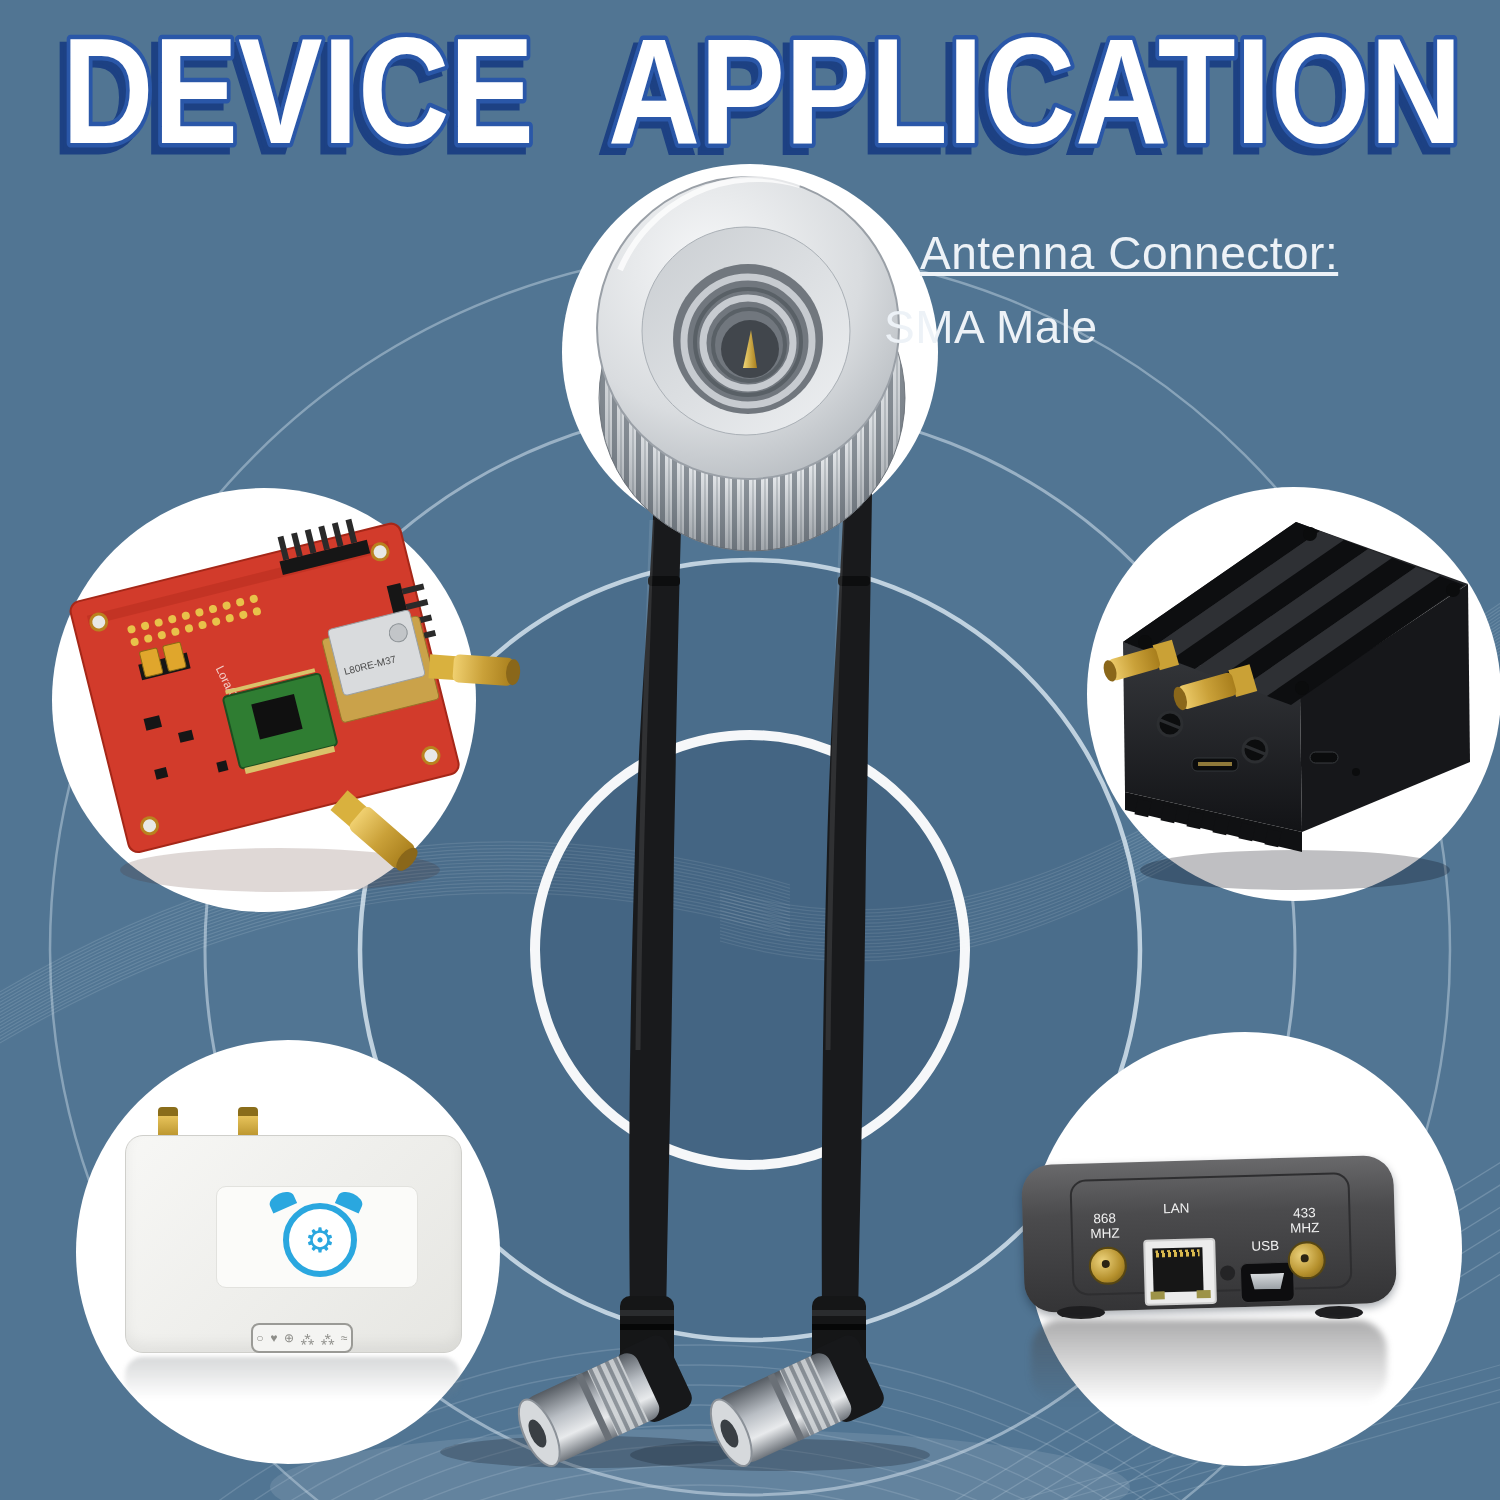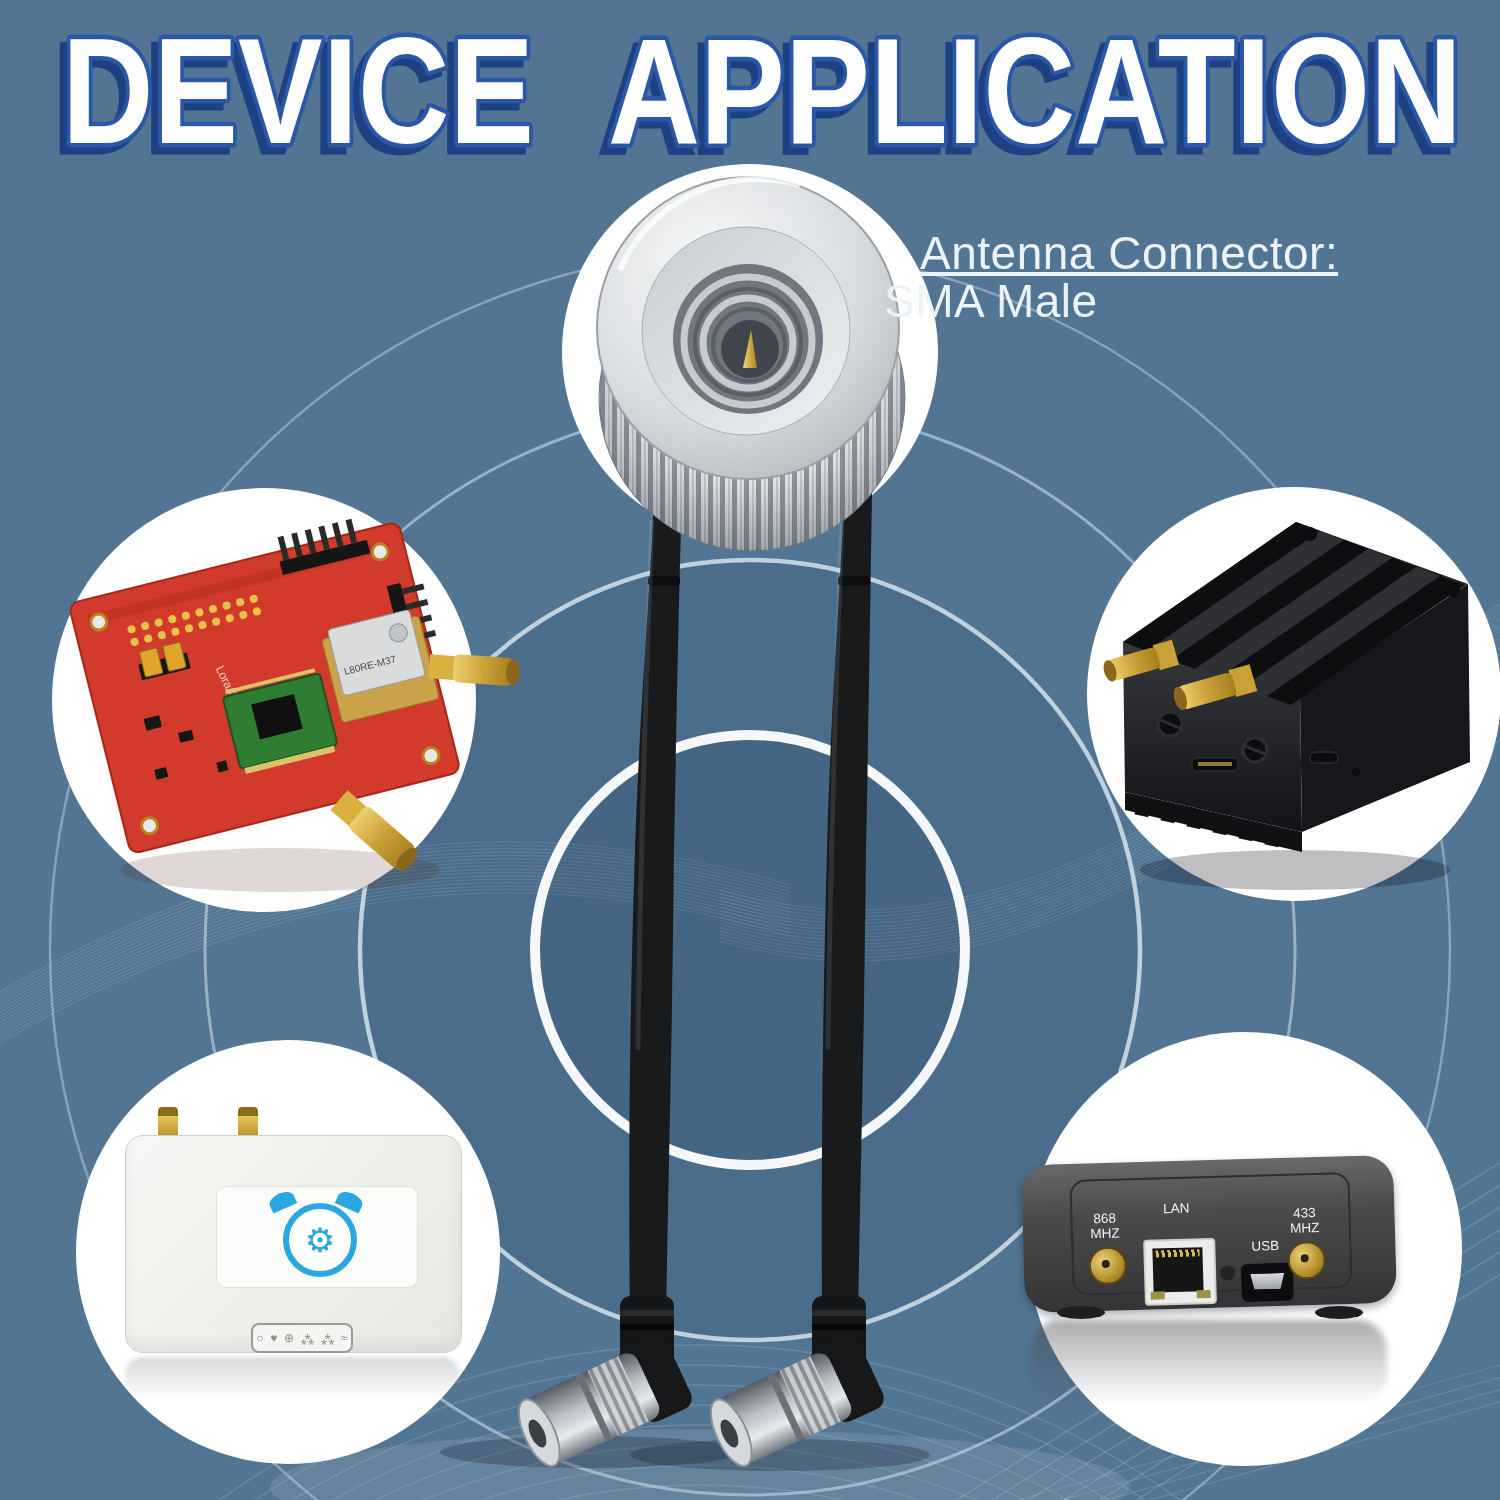--- a/index.html
+++ b/index.html
@@ -450,21 +450,21 @@
       <circle cx="748" cy="341" r="64" fill="none" stroke="#c7cbd0" stroke-width="7"></circle>
       <circle cx="748" cy="342" r="53" fill="none" stroke="#596066" stroke-width="4"></circle>
       <circle cx="748" cy="343" r="45" fill="none" stroke="#c7cbd0" stroke-width="7"></circle>
       <circle cx="749" cy="345" r="36" fill="none" stroke="#596066" stroke-width="4"></circle>
       <circle cx="750" cy="349" r="29" fill="#41464c"></circle>
       <path d="M743,368 L757,368 L751,330 Z" fill="url(#pinG)"></path>
     </g>
   </svg>
 
   <div class="annot" style="left:920px;top:226px;text-decoration:underline;">Antenna Connector:</div>
-  <div class="annot" style="left:884px;top:274px;">SMA Male</div>
+  <div class="annot" style="left:884px;top:300px;">SMA Male</div>
 
   <svg id="title-svg" width="1500" height="175" viewBox="0 0 1500 175">
     <text class="t-shadow" x="55" y="142" textLength="472" lengthAdjust="spacingAndGlyphs">DEVICE</text>
     <text class="t-shadow" x="601" y="142" textLength="854" lengthAdjust="spacingAndGlyphs">APPLICATION</text>
     <text class="t-front" x="62" y="135" textLength="472" lengthAdjust="spacingAndGlyphs">DEVICE</text>
     <text class="t-front" x="608" y="135" textLength="854" lengthAdjust="spacingAndGlyphs">APPLICATION</text>
   </svg>
 
 </div>
 

